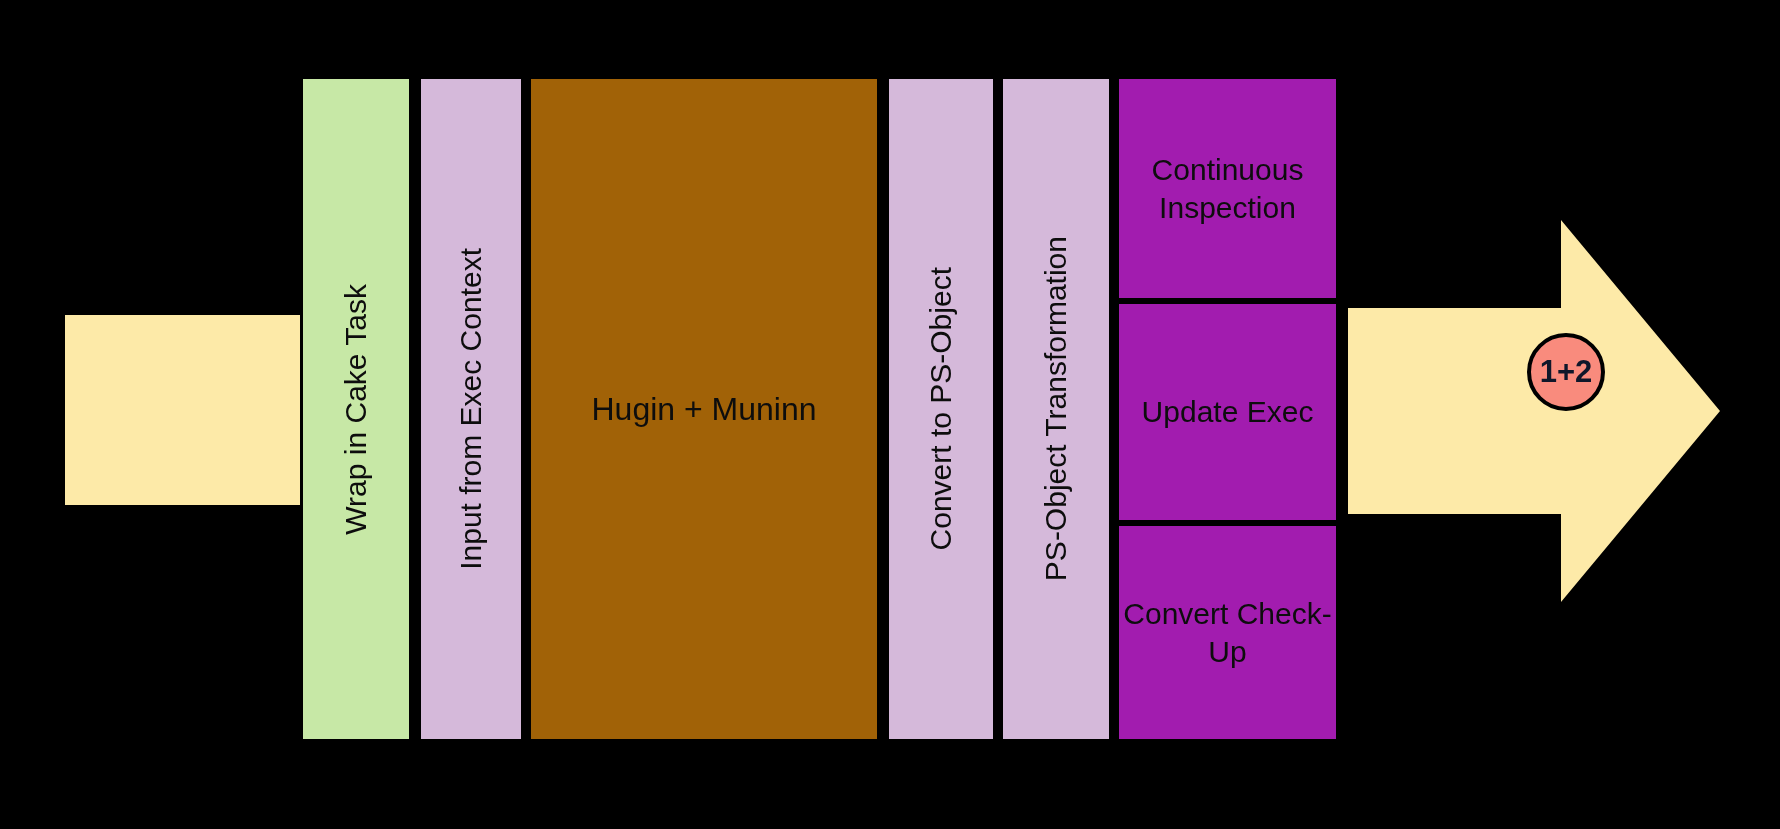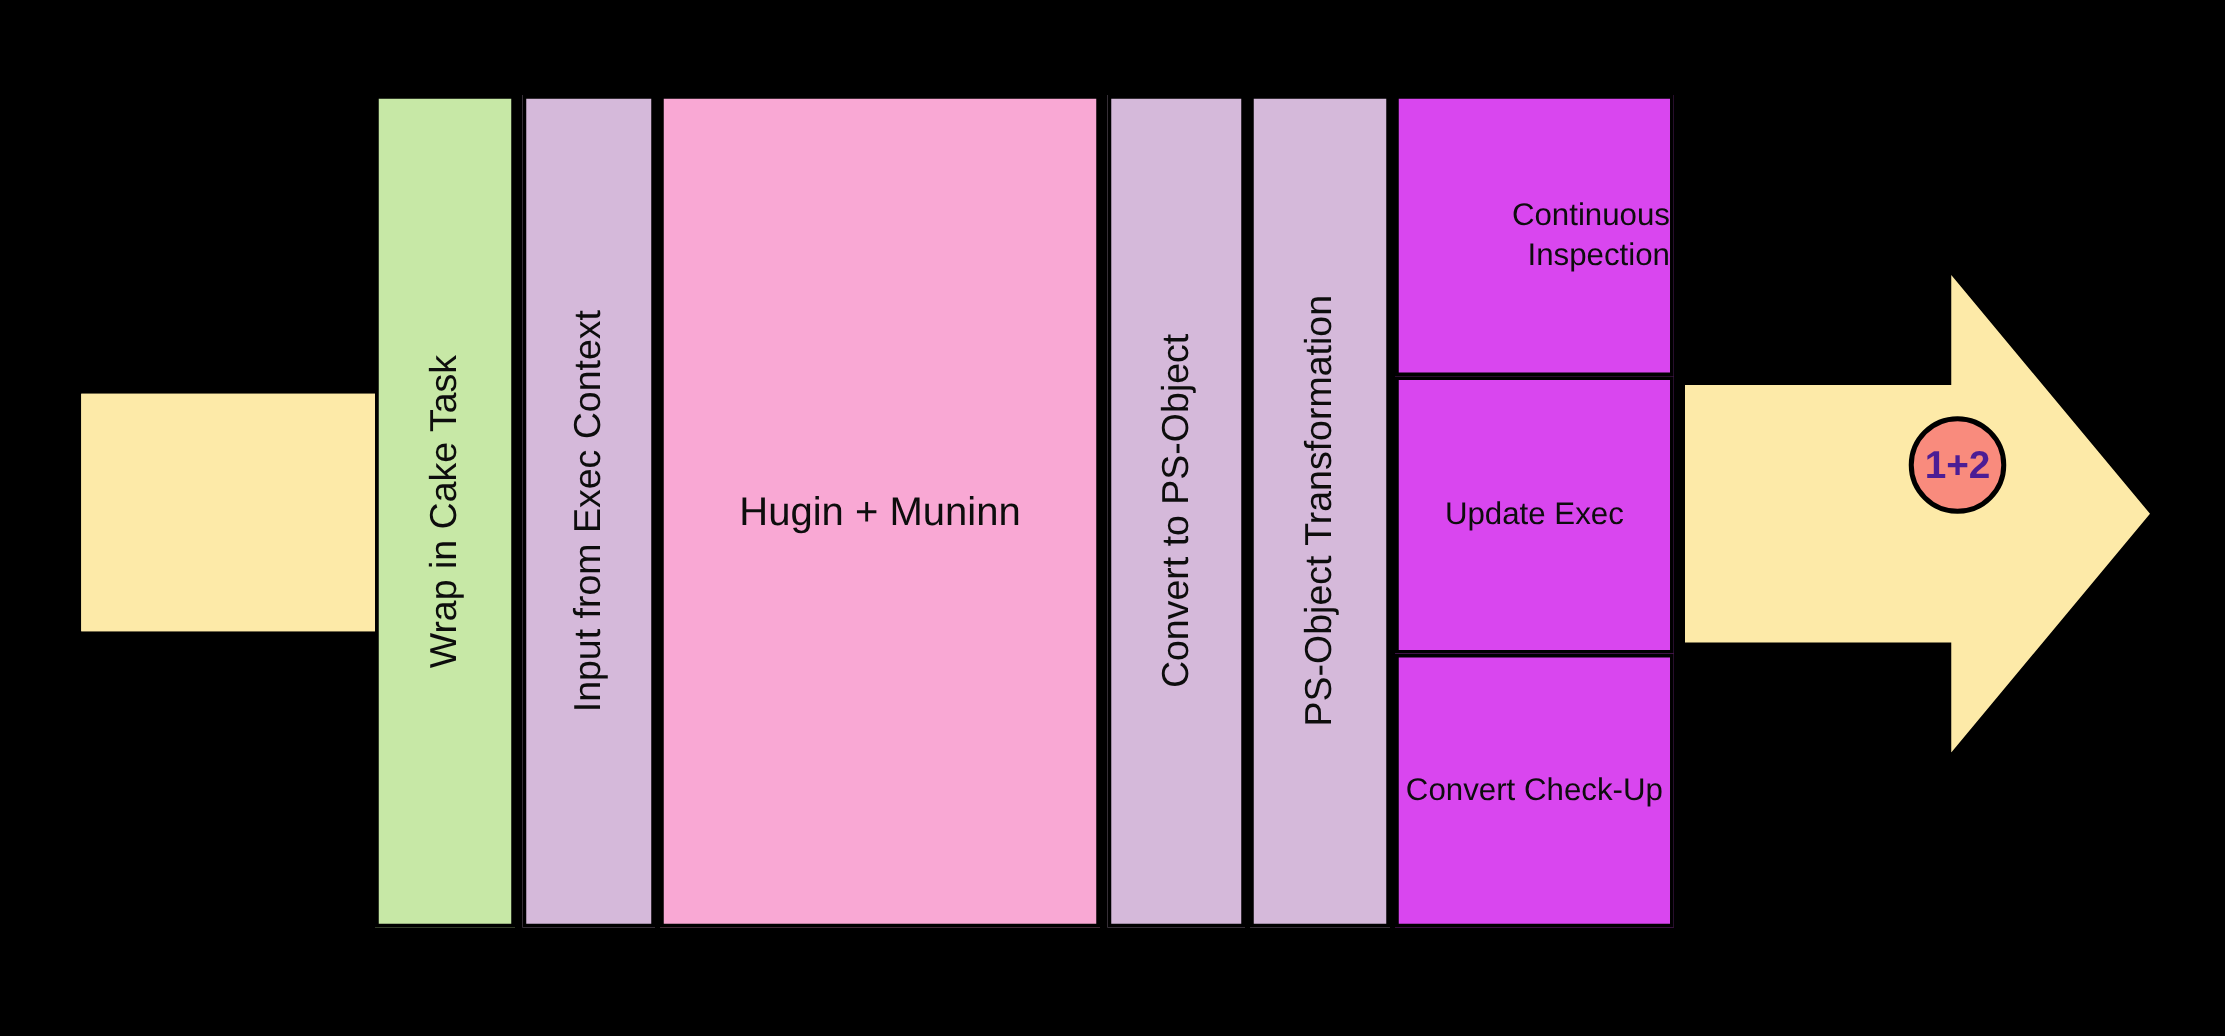--- a/index.html
+++ b/index.html
@@ -56,40 +56,39 @@
   #lane-input-exec {
     left: 418px;
     width: 106px;
     background: #d5b9da;
   }
   #stage-hugin {
     left: 528px;
     top: 76px;
     width: 352px;
     height: 666px;
-    background: #f9a8d4;
+    background: #a16207;
     font-size: 32px;
   }
   #lane-convert-ps {
     left: 886px;
     width: 110px;
     background: #d5b9da;
   }
   #lane-ps-transform {
     left: 1000px;
     width: 112px;
     background: #d5b9da;
   }
   
   .gbox {
     left: 1116px;
     width: 223px;
-    background: #d946ef;
-    font-size: 25px;
-    text-align: right;
+    background: #a21caf;
+    font-size: 30px;
   }
   #out-continuous-inspection { top: 76px;  height: 225px; }
   #out-update-docfx        { top: 301px; height: 222px; }
   #out-manual-checkup      { top: 523px; height: 219px; }
 
   
   #result-arrow {
     position: absolute;
     left: 1348px;
     top: 220px;
@@ -106,21 +105,21 @@
     height: 78px;
     border-radius: 50%;
     background: #f98b7d;
     border: 4px solid #000000;
     box-sizing: border-box;
     display: flex;
     align-items: center;
     justify-content: center;
     font-size: 31px;
     font-weight: bold;
-    color: #4c1d95;
+    color: #0f172a;
   }
 </style>
 </head>
 <body>
 
 <div id="canvas">
 
   <div class="node" id="input-block">
     <span></span>
   </div>

